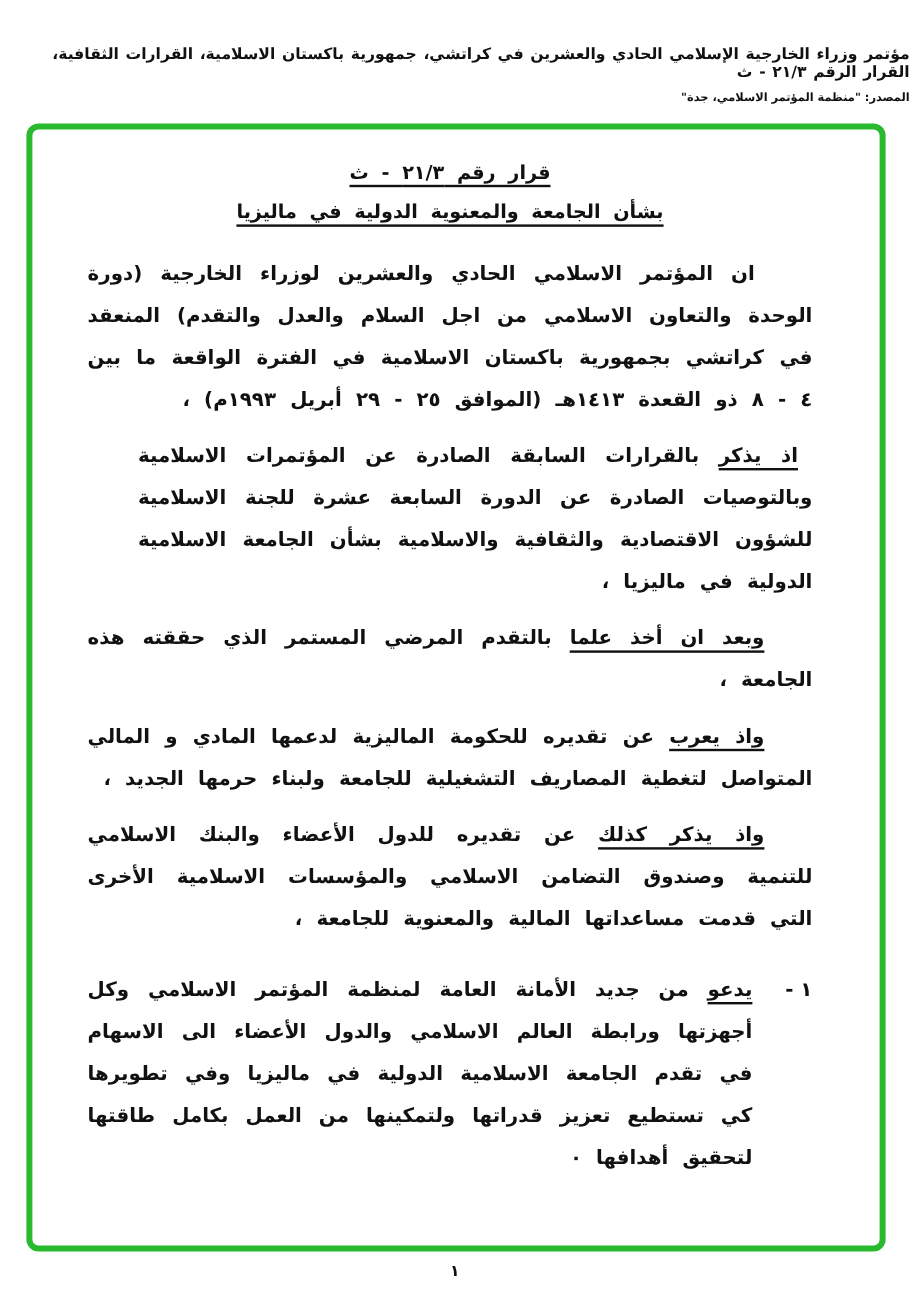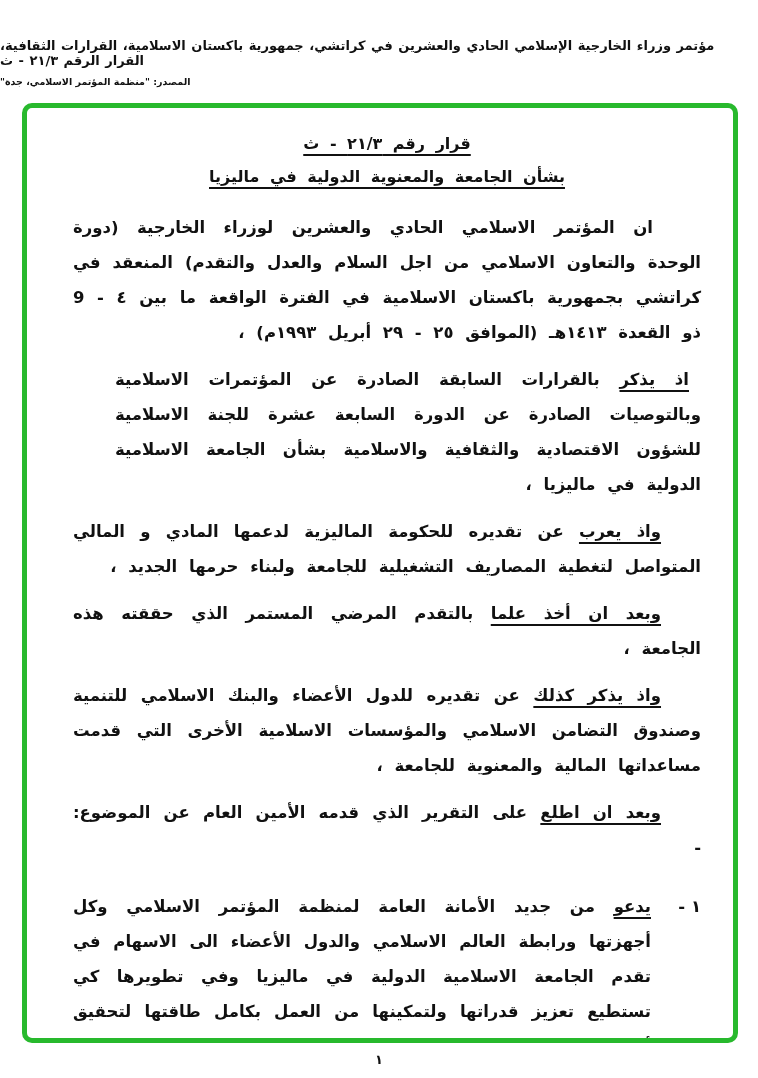--- a/index.html
+++ b/index.html
@@ -4,31 +4,31 @@
 <style>
   html,body{margin:0;padding:0;}
   body{
     width:758px;height:1078px;position:relative;
     background:#ffffff;color:#111111;
     font-family:"DejaVu Sans","Liberation Sans",sans-serif;
     overflow:hidden;
   }
   .doc-header{
     position:absolute;top:38px;left:0;width:758px;
-    text-align:left;direction:rtl;font-weight:bold;
+    text-align:right;direction:rtl;font-weight:bold;
   }
   .header-line1{font-size:13px;letter-spacing:0;word-spacing:1px;}
   .header-line2{font-size:9.5px;margin-top:8px;}
   .frame{
     position:absolute;left:22px;top:103px;width:716px;height:940px;
     box-sizing:border-box;border:5px solid #28b92d;border-radius:10px;
   }
   .content{
     position:absolute;top:0;left:0;right:0;bottom:0;
-    padding:26px 32px 6px 46px;direction:rtl;overflow:hidden;
+    padding:26px 56px 6px 46px;direction:rtl;overflow:hidden;
   }
   .title-block{text-align:center;font-weight:bold;font-size:16px;word-spacing:5px;}
   .title-line{display:block;}
   .title-line + .title-line{margin-top:14px;}
   .u{text-decoration:underline;text-underline-offset:5px;text-decoration-thickness:1.5px;}
   .para{
     font-size:16.5px;font-weight:bold;line-height:35px;
     text-align:justify;word-spacing:6px;margin:0 0 12px 0;
   }
   .para.first{margin-top:24px;text-indent:48px;}
@@ -57,31 +57,30 @@
 </header>
 
 <div class="frame" style="border-color: rgb(40, 185, 45);">
   <div class="content">
 
     <div class="title-block">
       <span class="title-line"><span class="u">قرار رقم ٢١/٣ - ث</span></span>
       <span class="title-line"><span class="u">بشأن الجامعة والمعنوية الدولية في ماليزيا</span></span>
     </div>
 
-    <p class="para first"><span>ان المؤتمر الاسلامي الحادي والعشرين لوزراء الخارجية (دورة الوحدة والتعاون الاسلامي من اجل السلام والعدل والتقدم) المنعقد في كراتشي بجمهورية باكستان الاسلامية في الفترة الواقعة ما بين ٤ - 9 ذو القعدة ١٤١٣هـ (الموافق ٢٥ - ٢٩ أبريل ١٩٩٣م) ،</span></p>
+    <p class="para first"><span>ان المؤتمر الاسلامي الحادي والعشرين لوزراء الخارجية (دورة الوحدة والتعاون الاسلامي من اجل السلام والعدل والتقدم) المنعقد في كراتشي بجمهورية باكستان الاسلامية في الفترة الواقعة ما بين ٤ - ٨ ذو القعدة ١٤١٣هـ (الموافق ٢٥ - ٢٩ أبريل ١٩٩٣م) ،</span></p>
 
     <p class="para indent-sm"><span class="u">اذ يذكر</span><span> بالقرارات السابقة الصادرة عن المؤتمرات الاسلامية وبالتوصيات الصادرة عن الدورة السابعة عشرة للجنة الاسلامية للشؤون الاقتصادية والثقافية والاسلامية بشأن الجامعة الاسلامية الدولية في ماليزيا ،</span></p>
 
+    <p class="para indent"><span class="u">وبعد ان أخذ علما</span><span> بالتقدم المرضي المستمر الذي حققته هذه الجامعة ،</span></p>
+
     <p class="para indent"><span class="u">واذ يعرب</span><span> عن تقديره للحكومة الماليزية لدعمها المادي و المالي المتواصل لتغطية المصاريف التشغيلية للجامعة ولبناء حرمها الجديد ،</span></p>
-
-    <p class="para indent"><span class="u">وبعد ان أخذ علما</span><span> بالتقدم المرضي المستمر الذي حققته هذه الجامعة ،</span></p>
 
     <p class="para indent"><span class="u">واذ يذكر كذلك</span><span> عن تقديره للدول الأعضاء والبنك الاسلامي للتنمية وصندوق التضامن الاسلامي والمؤسسات الاسلامية الأخرى التي قدمت مساعداتها المالية والمعنوية للجامعة ،</span></p>
 
-    <p class="para indent"><span class="u">وبعد ان اطلع</span><span> على التقرير الذي قدمه الأمين العام عن الموضوع: -</span></p>
 
     <div class="item">
       <span class="item-num">١ -</span>
       <div class="item-text"><span class="u">يدعو</span><span> من جديد الأمانة العامة لمنظمة المؤتمر الاسلامي وكل أجهزتها ورابطة العالم الاسلامي والدول الأعضاء الى الاسهام في تقدم الجامعة الاسلامية الدولية في ماليزيا وفي تطويرها كي تستطيع تعزيز قدراتها ولتمكينها من العمل بكامل طاقتها لتحقيق أهدافها ٠</span></div>
     </div>
 
   </div>
 </div>
 
 <div class="page-number">١</div>

